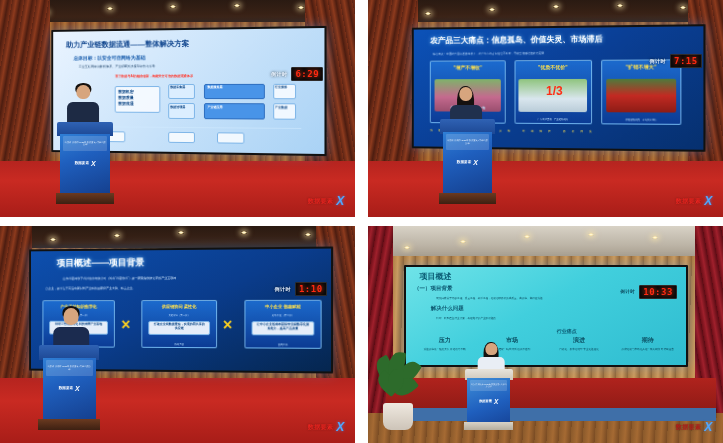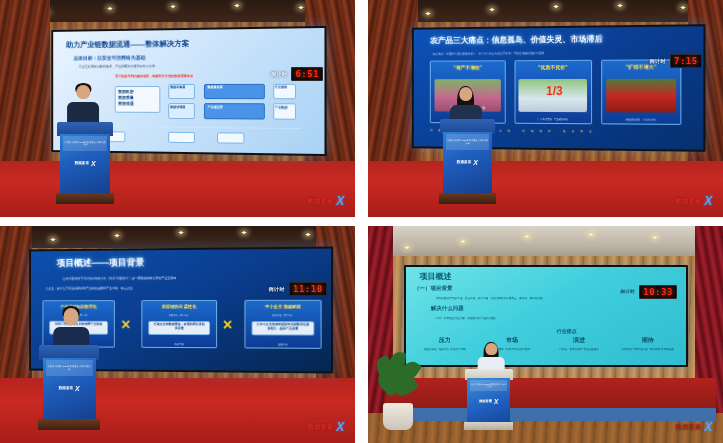--- a/index.html
+++ b/index.html
@@ -246,21 +246,21 @@
         <div class="slide-line" style="left:8%; top:80%; width:84%;"></div>
         <div class="boxwhite" style="left:18%; top:84%; width:10%; height:9%; background:rgba(255,255,255,.8);"></div>
         <div class="boxwhite" style="left:44%; top:84%; width:10%; height:9%; background:rgba(255,255,255,.8);"></div>
         <div class="boxwhite" style="left:62%; top:84%; width:10%; height:9%; background:rgba(255,255,255,.8);"></div>
       </div>
     </div>
 
     <div class="timer" style="right:9%; top:31%;">
       <span class="timer-label" style="font-size:5px;">倒计时</span>
       <span class="timer-box">
-        <span class="timer-digits" style="font-size:9px;">6:51</span>
+        <span class="timer-digits" style="font-size:9px;">6:29</span>
       </span>
     </div>
 
     <div class="speaker" style="left:19%; top:39%; width:9%; height:24%;">
       <div class="sp-hair"></div>
       <div class="sp-head"></div>
       <div class="sp-body" style="background:#1d2a44;"></div>
     </div>
 
     <div class="podium" style="left:17%; top:56%; width:14%; height:38%;">
@@ -416,21 +416,21 @@
             <div class="bt" style="font-size:3px; text-align:center;">让中小企业低成本获得专业级数字化服务能力，提高产品质量</div>
           </div>
           <div class="cfoot" style="font-size:2.4px;">普惠共享</div>
         </div>
       </div>
     </div>
 
     <div class="timer" style="right:8%; top:26%;">
       <span class="timer-label" style="font-size:5px;">倒计时</span>
       <span class="timer-box">
-        <span class="timer-digits" style="font-size:9px;">11:10</span>
+        <span class="timer-digits" style="font-size:9px;">1:10</span>
       </span>
     </div>
 
     <div class="speaker" style="left:15%; top:38%; width:10%; height:25%;">
       <div class="sp-hair"></div>
       <div class="sp-head"></div>
       <div class="sp-body" style="background:#1b2b4f;"></div>
     </div>
 
     <div class="podium" style="left:12%; top:55%; width:15%; height:39%;">

